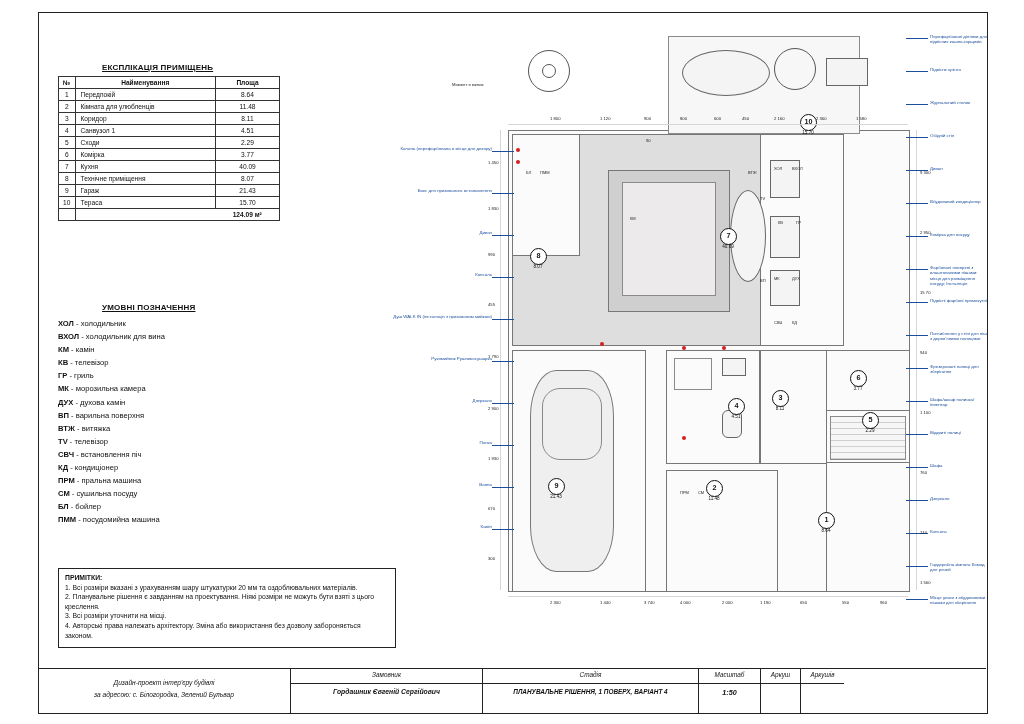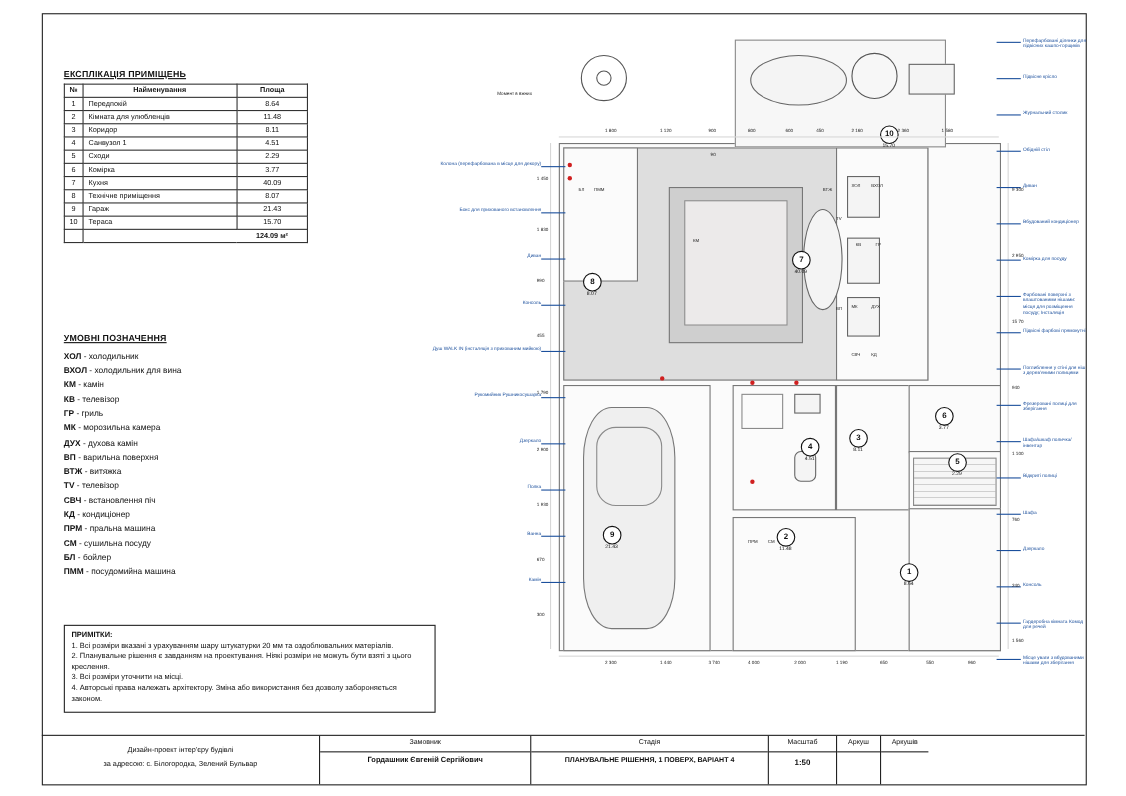--- a/index.html
+++ b/index.html
@@ -2,42 +2,42 @@
 <html><head>
 <meta charset="utf-8">
 <style>
   html,body{margin:0;padding:0;background:#ffffff;}
   body{width:1024px;height:724px;overflow:hidden;font-family:"Liberation Sans",sans-serif;color:#111;}
   #sheet{position:relative;width:1024px;height:724px;background:#fff;}
   .frame{position:absolute;left:38px;top:12px;width:948px;height:700px;border:1px solid #222;}
   .title-main{position:absolute;left:58px;top:28px;font-size:13.5px;font-weight:bold;letter-spacing:.3px;}
 
   
-  .sec-head{position:absolute;font-size:8px;font-weight:bold;text-decoration:underline;letter-spacing:.2px;}
+  .sec-head{position:absolute;font-size:8px;font-weight:bold;text-decoration:underline;letter-spacing:.2px;margin-left:44px;}
   #explication-head{left:58px;top:63px;}
   table.expl{position:absolute;left:58px;top:76px;border-collapse:collapse;font-size:6.6px;width:222px;}
   table.expl th, table.expl td{border:.6px solid #333;padding:2px 3px;height:12px;box-sizing:border-box;}
   table.expl th{font-weight:bold;font-size:6.6px;text-align:center;background:#fff;}
   table.expl td.num{width:16px;text-align:center;}
   table.expl td.name{width:136px;text-align:left;padding-left:5px;}
   table.expl td.area{width:62px;text-align:center;}
   table.expl tr.total td{font-weight:bold;text-align:center;border-left:none;}
   table.expl tr.total td.blank{border-left:.6px solid #333;border-right:none;}
 
   #legend-head{left:58px;top:303px;text-decoration:underline;}
   .legend{position:absolute;left:58px;top:317px;font-size:7.6px;line-height:13.1px;}
   .legend .row{white-space:nowrap;}
   .legend b{font-weight:bold;}
 
   .notes{position:absolute;left:58px;top:568px;width:338px;height:80px;border:.8px solid #222;padding:4px 6px;box-sizing:border-box;font-size:6.8px;line-height:9.6px;}
   .notes .nhead{font-weight:bold;}
 
   
   .stamp{position:absolute;left:38px;top:668px;width:948px;height:44px;border-top:1px solid #222;}
-  .stamp .cell{position:absolute;top:0;height:44px;border-left:.8px solid #222;box-sizing:border-box;}
+  .stamp .cell{position:absolute;top:0;height:44px;border-left:.8px solid #222;box-sizing:border-box;font-style:italic;}
   .stamp .lbl{position:absolute;top:2px;left:0;width:100%;text-align:center;font-size:6.4px;}
   .stamp .val{position:absolute;top:19px;left:0;width:100%;text-align:center;font-size:7.2px;font-weight:bold;}
   .stamp .val.sm{font-size:6.6px;font-weight:normal;line-height:9px;}
   .stamp-divider{position:absolute;top:14px;left:0;width:100%;height:0;border-top:.6px solid #222;}
   .brand{position:absolute;right:6px;top:4px;text-align:right;}
   .brand .b1{font-size:20px;font-weight:bold;letter-spacing:-.5px;line-height:21px;}
   .brand .b2{font-size:6.4px;letter-spacing:1.1px;}
 
   
   #plan{position:absolute;left:430px;top:20px;width:552px;height:640px;}

